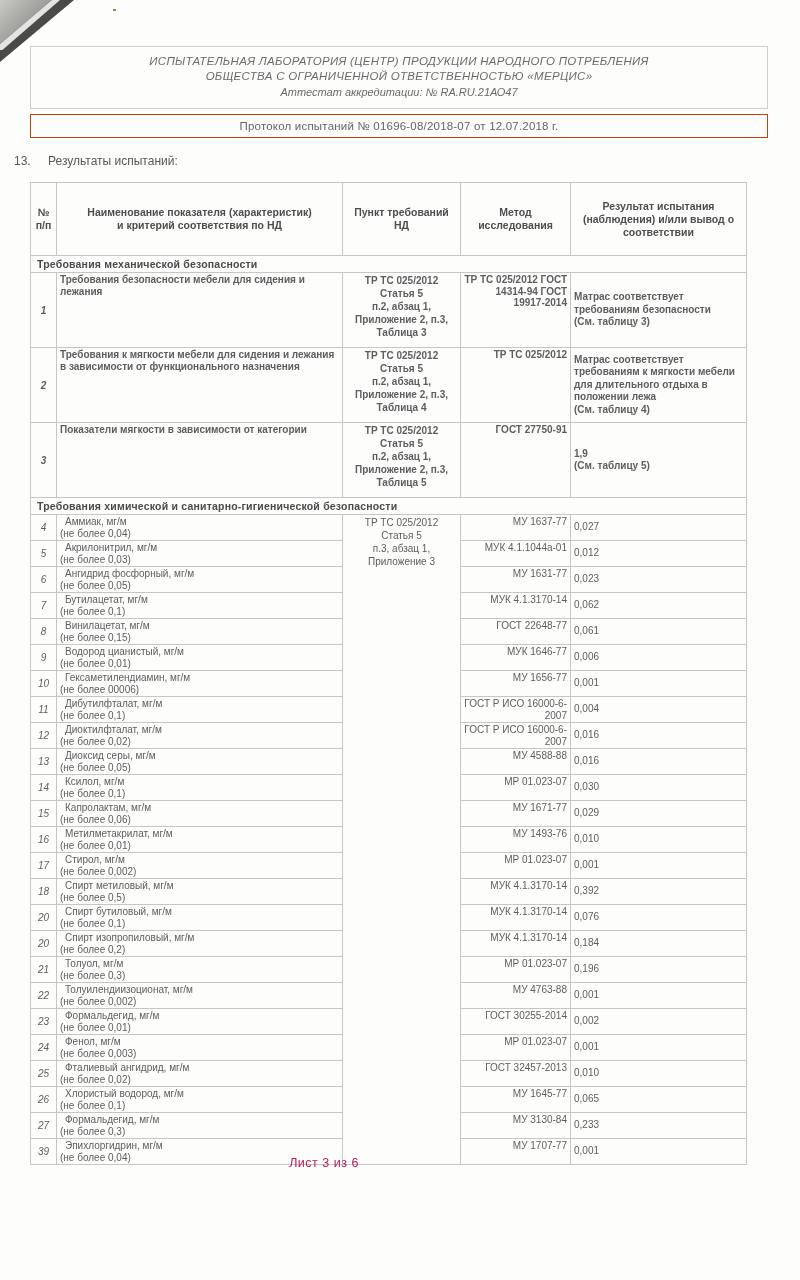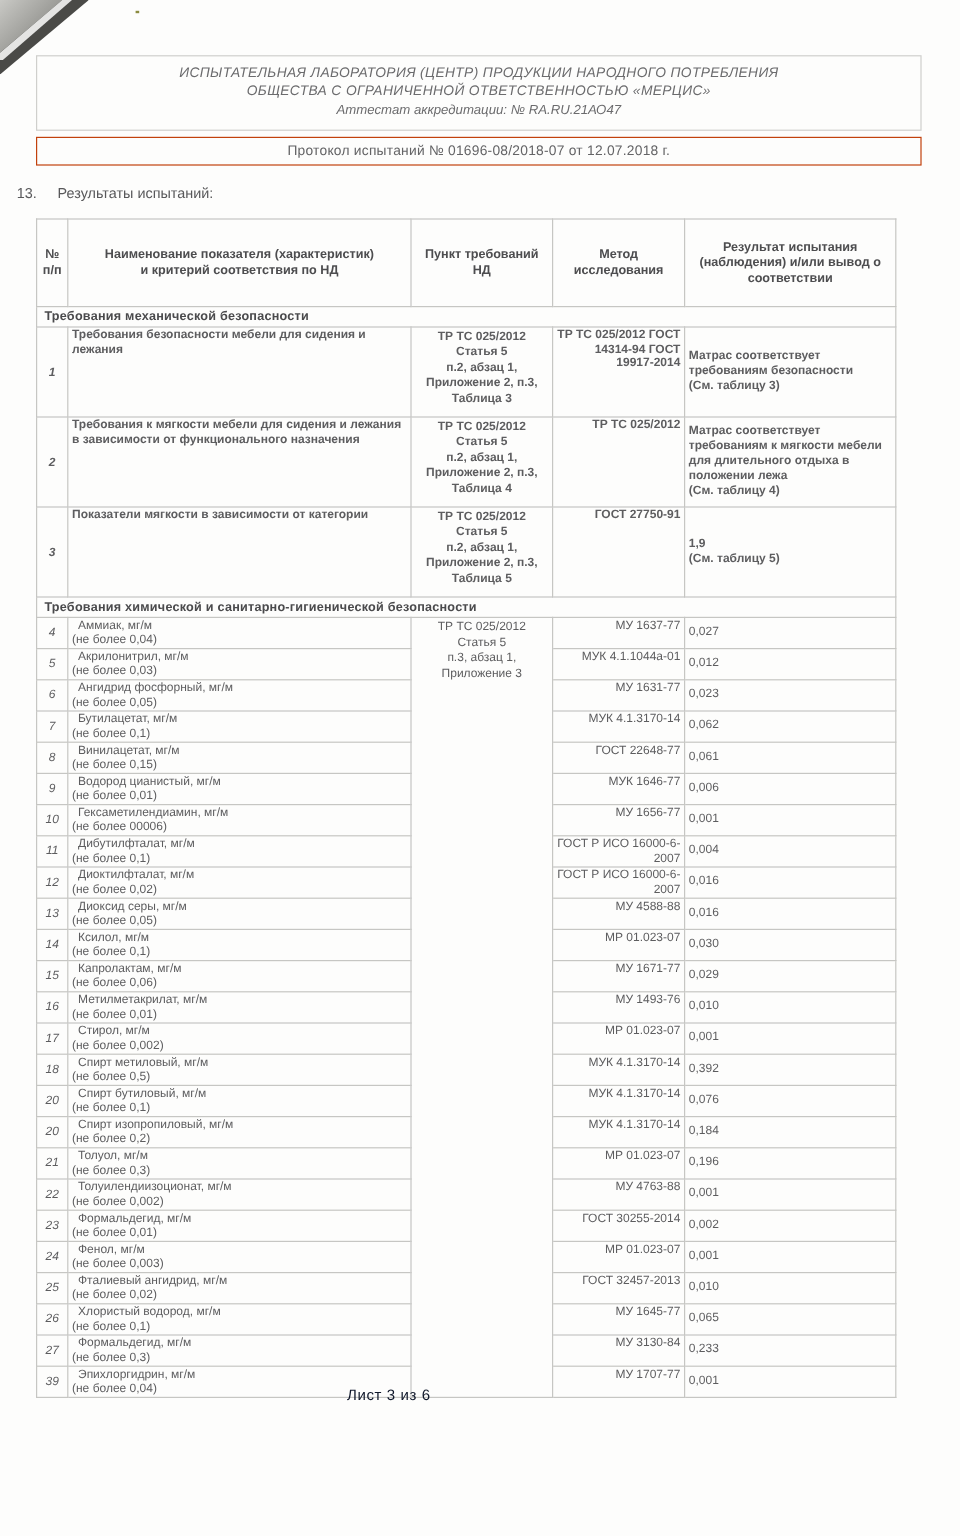--- a/index.html
+++ b/index.html
@@ -85,21 +85,21 @@
   td.c-result{vertical-align:middle;text-align:left;white-space:pre-line;line-height:12.5px;}
   tr.mech td{height:72px;font-weight:bold;}
   tr.chem td{height:23px;}
   td.faded{color:#b4b4b2;}
 
   .footer{
     position:absolute;
     left:0;top:1156px;width:648px;
     text-align:center;
     font-size:12.5px;
-    color:#0f172a;
+    color:#be185d;
     letter-spacing:.5px;
   }
 </style>
 </head>
 <body>
 
 <div class="page">
 
   <div class="corner">
     <div class="dark"></div>

